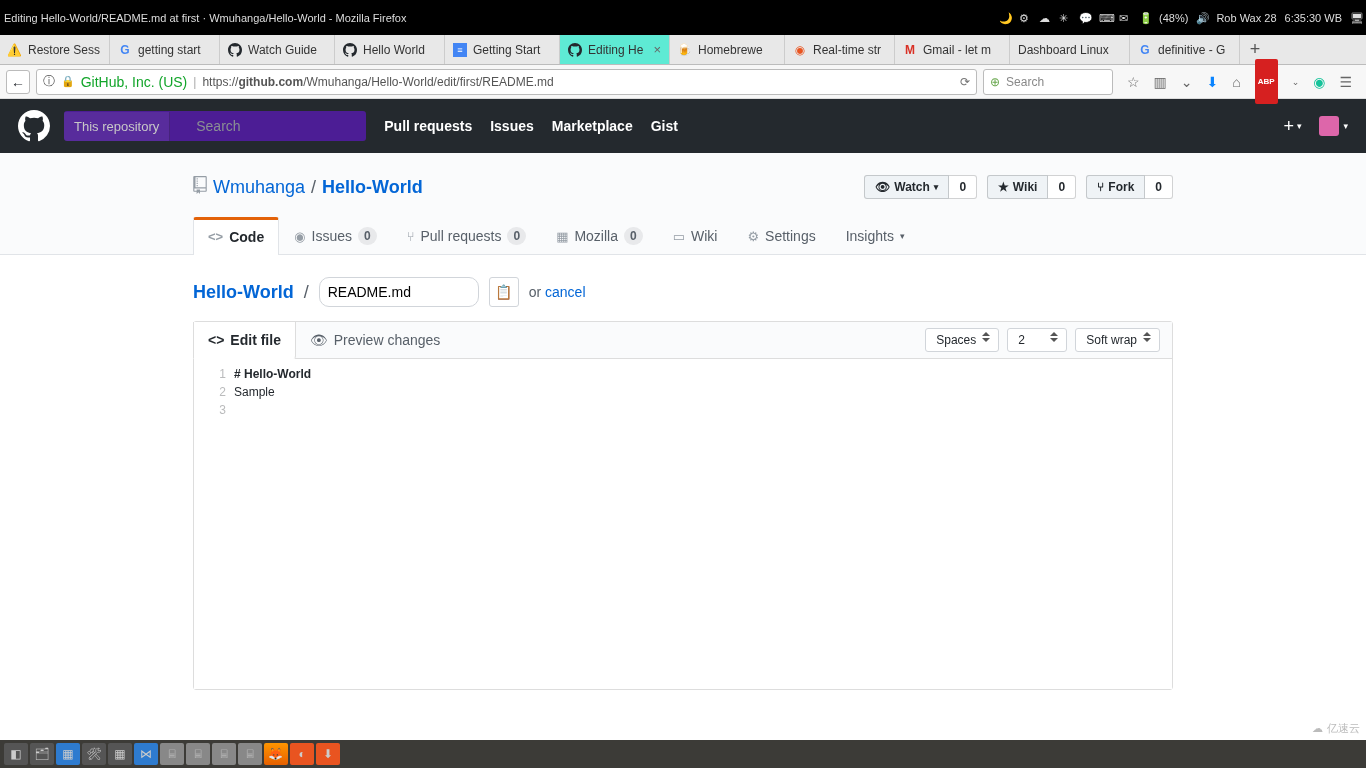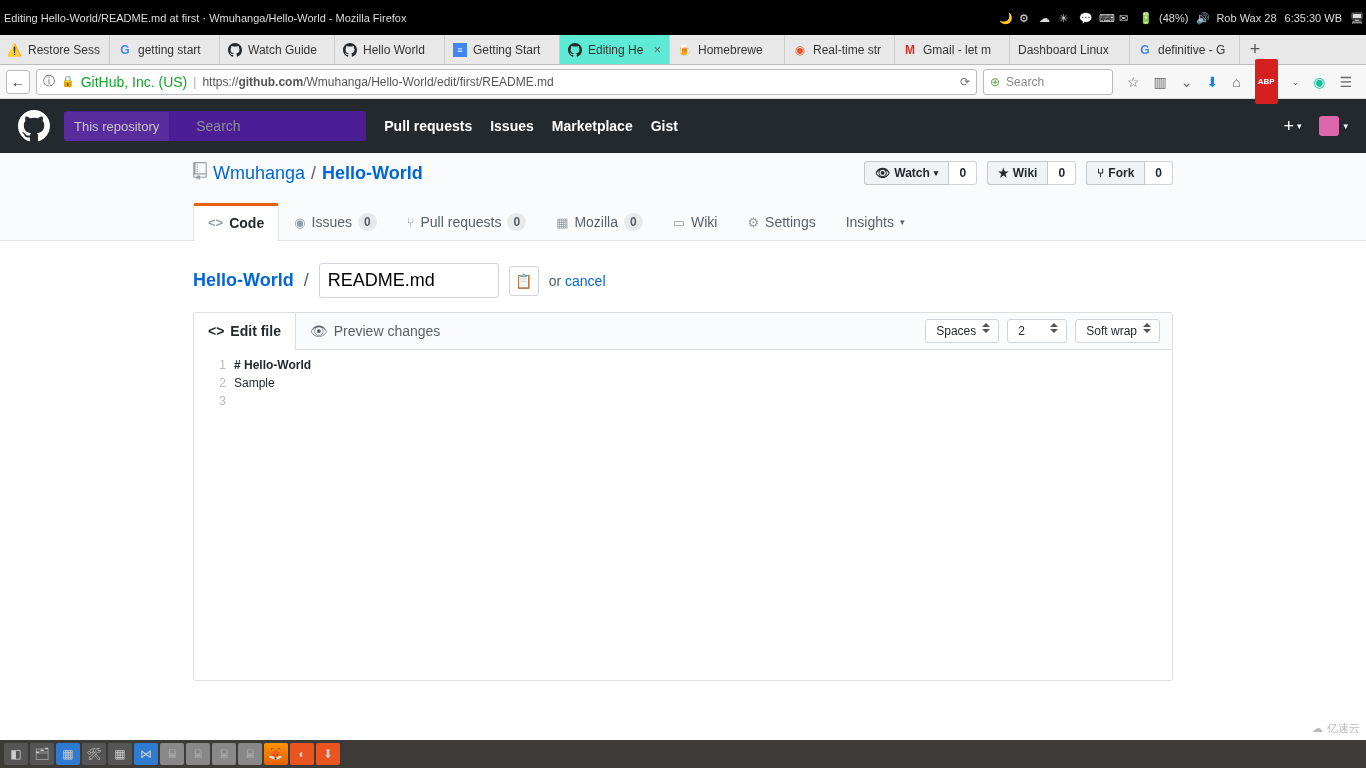--- a/index.html
+++ b/index.html
@@ -38,21 +38,21 @@
 .gh-search-wrap { display: flex; align-items: flex-end; background: #4c1d95; border-radius: 3px; overflow: hidden; gap: 16px; }
 .gh-search-wrap .scope { padding: 7px 10px; font-size: 13px; color: #c8c8c8; background: rgba(255,255,255,0.07); border-right: 1px solid rgba(0,0,0,0.2); }
 .gh-search-wrap input { background: transparent; border: none; outline: none; color: #fff; padding: 7px 10px; width: 180px; font-size: 14px; }
 .gh-search-wrap input::placeholder { color: #8a8f94; }
 .gh-nav { display: flex; gap: 18px; margin-left: 18px; font-weight: 600; font-size: 14px; }
 .gh-nav a { color: #fff; cursor: pointer; }
 .gh-header .spacer { flex: 1; }
 .gh-header .plus { font-size: 18px; cursor: pointer; display: flex; align-items: center; gap: 3px; margin-right: 18px; }
 .gh-header .avatar { width: 20px; height: 20px; background: #d6a; border-radius: 3px; cursor: pointer; }
 .caret { font-size: 9px; }
-.repohead { background: #fafbfc; border-bottom: 1px solid #e1e4e8; padding-top: 8px; }
+.repohead { background: #fafbfc; border-bottom: 1px solid #e1e4e8; padding-top: 22px; }
 .repohead-inner { max-width: 980px; margin: 0 auto; }
 .repo-title-row { display: flex; align-items: center; }
 .repo-title { font-size: 18px; font-weight: 400; display: flex; align-items: center; gap: 6px; }
 .repo-title .rico { color: #959da5; }
 .repo-title a { color: #0366d6; cursor: pointer; }
 .repo-title .slash { color: #586069; }
 .repo-title strong a { font-weight: 600; }
 .repo-actions { margin-left: auto; display: flex; gap: 10px; }
 .btn-grp { display: flex; }
 .btn { background: #eff3f6; border: 1px solid rgba(27,31,35,0.2); padding: 4px 10px; font-size: 12px; font-weight: 600; color: #24292e; cursor: pointer; display: flex; align-items: center; gap: 4px; }
@@ -63,21 +63,21 @@
 .reponav-item { padding: 9px 14px; border: 1px solid transparent; border-bottom: none; color: #586069; cursor: pointer; display: flex; align-items: center; gap: 6px; font-size: 14px; }
 .reponav-item.selected { background: #fff; border-color: #e36209 #e1e4e8 transparent; border-top-width: 3px; border-radius: 3px 3px 0 0; color: #24292e; font-weight: 600; margin-bottom: -1px; padding-top: 7px; }
 .reponav-item .counter { background: rgba(27,31,35,0.08); border-radius: 20px; padding: 2px 6px; font-size: 12px; color: #586069; font-weight: 600; }
 .reponav-item .nico { color: #959da5; font-size: 13px; }
 
 
 .file-area { max-width: 980px; margin: 0 auto; padding-top: 22px; }
 .breadcrumb-row { display: flex; align-items: center; gap: 10px; margin-bottom: 14px; }
 .breadcrumb-row .repo-link { color: #0366d6; font-size: 18px; font-weight: 600; cursor: pointer; }
 .breadcrumb-row .slash2 { color: #586069; font-size: 18px; }
-.filename-input { border: 1px solid #d1d5da; border-radius: 3px; padding: 6px 8px; font-size: 18px; width: 180px; }
+.filename-input { border: 1px solid #d1d5da; border-radius: 10px; padding: 6px 8px; font-size: 14px; width: 160px; }
 .clip-btn { border: 1px solid #d1d5da; background: #fff; border-radius: 3px; width: 30px; height: 30px; display: flex; align-items: center; justify-content: center; cursor: pointer; color: #586069; }
 .or-cancel { color: #586069; }
 .or-cancel a { color: #0366d6; cursor: pointer; }
 
 .editor-box { border: 1px solid #ddd; border-radius: 3px; }
 .editor-tabs { display: flex; align-items: center; background: #fafbfc; border-bottom: 1px solid #ddd; }
 .etab { padding: 10px 14px; display: flex; align-items: center; gap: 6px; color: #586069; cursor: pointer; font-size: 14px; }
 .etab.active { background: #fff; border: 1px solid #ddd; border-top: none; border-bottom-color: #fff; border-radius: 0 0 3px 0; margin-bottom: -1px; font-weight: 600; color: #24292e; margin-left: -1px;}
 .editor-tabs .espacer { flex: 1; }
 .eselect { border: 1px solid #d1d5da; border-radius: 3px; background: #fff; padding: 4px 22px 4px 10px; font-size: 12px; margin-right: 8px; position: relative; cursor: pointer; }

